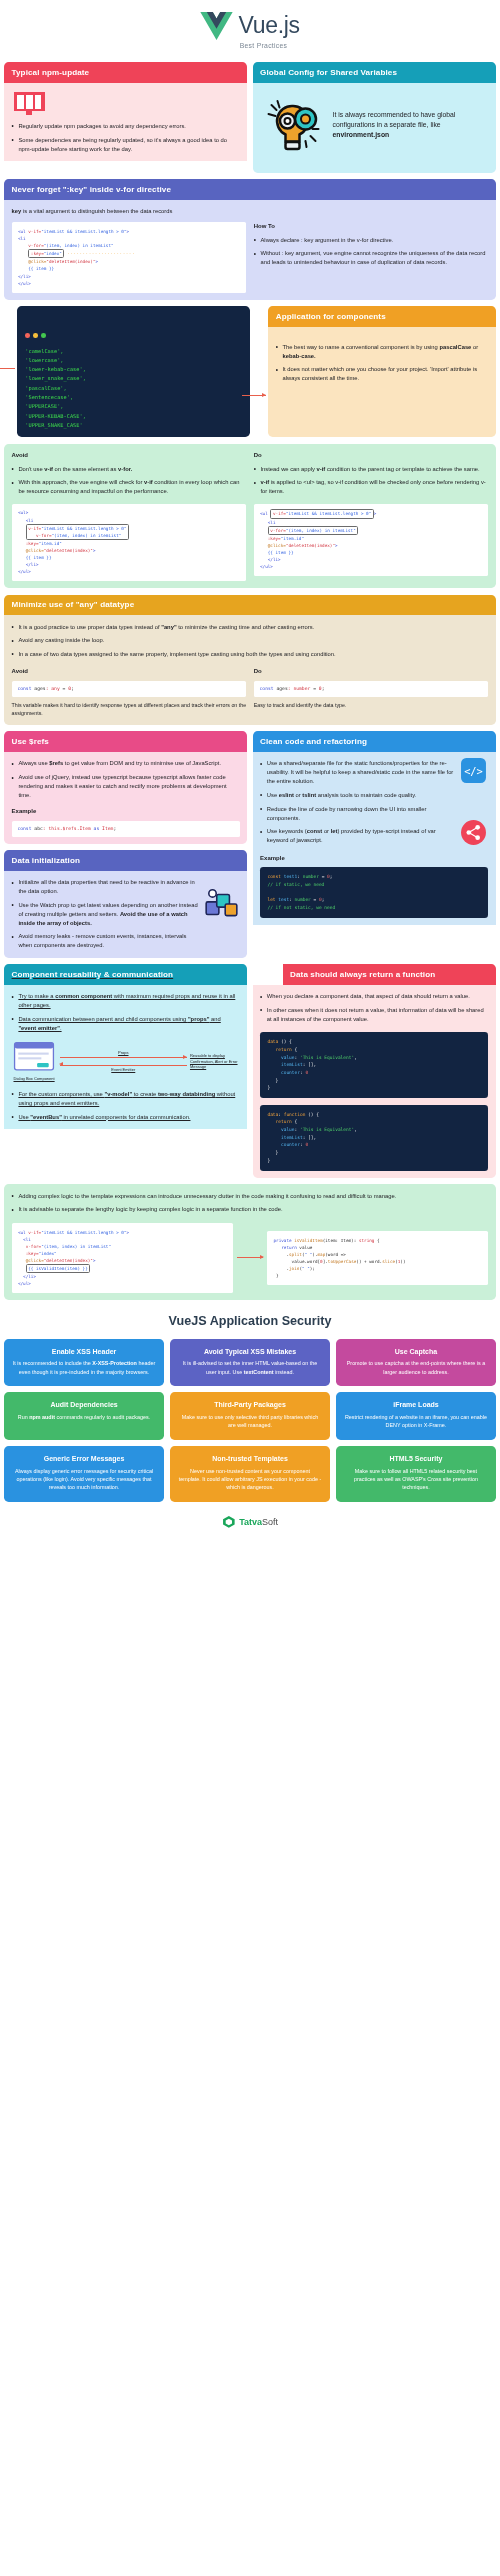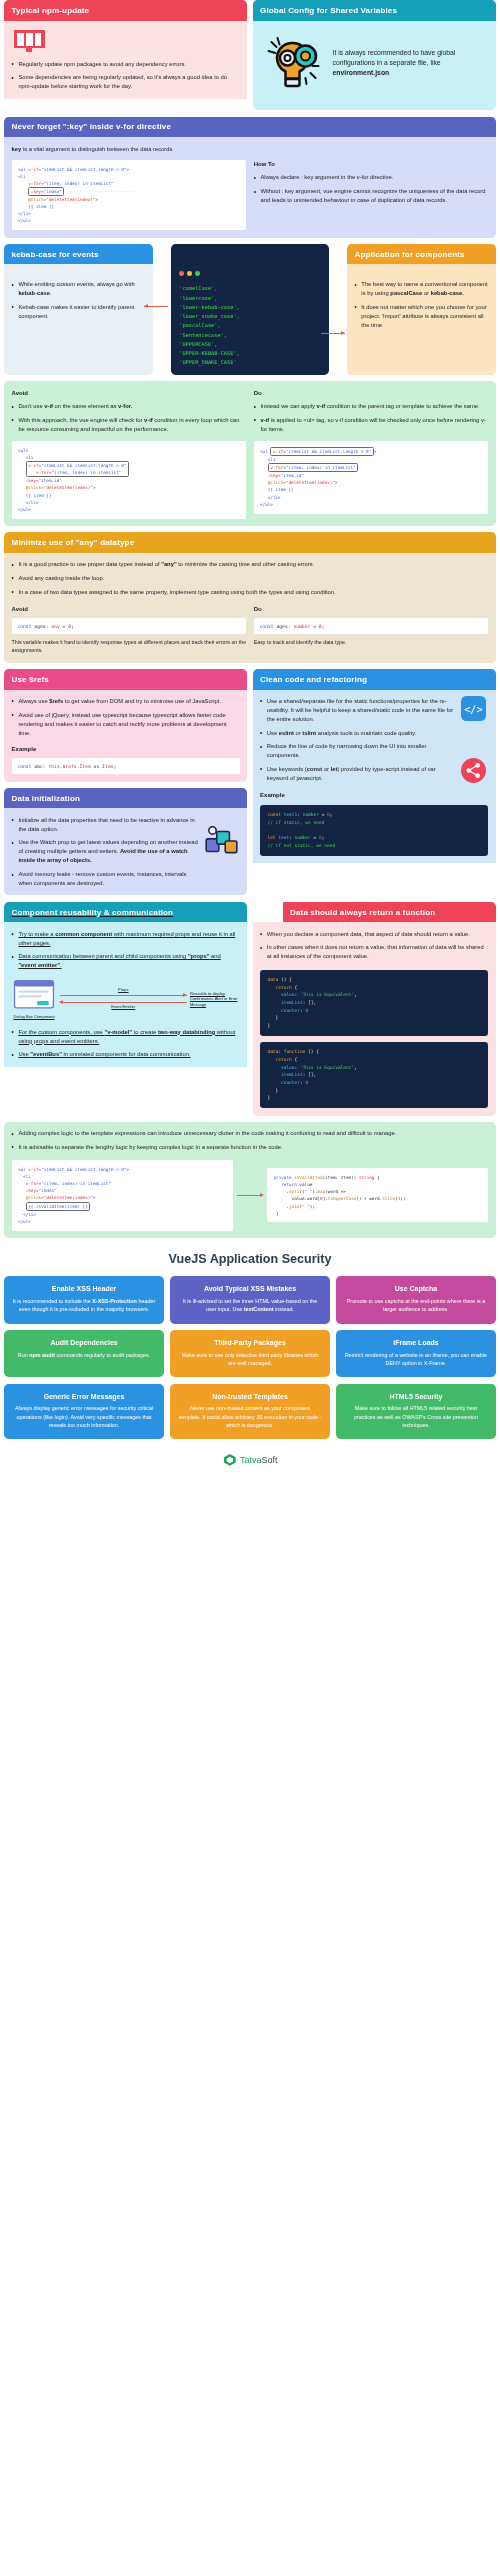--- a/index.html
+++ b/index.html
@@ -128,27 +128,37 @@
   
   .sec-title { text-align: center; font-size: 12.6px; font-weight: 700; color: #2c3e50; margin: 13.7px 0 10.5px 0; }
   .sec-grid { display: grid; grid-template-columns: repeat(3, 1fr); gap: 6.3px; padding: 0 4.2px; }
   .sec-card { border-radius: 4.7px; padding: 9px 8.4px 10px 8.4px; color: #fff; text-align: center; }
   .sec-card h4 { font-size: 7px; font-weight: 700; margin-bottom: 4.7px; }
   .sec-card p { font-size: 5.4px; line-height: 1.55; }
 
   
   .footer { display: flex; justify-content: center; align-items: center; gap: 3.7px; padding: 13.7px 0 9.5px 0; }
   .footer-name { font-size: 9px; color: #4a4a4a; font-weight: 500; }
-  .footer-name b { color: #1aa65a; font-weight: 400; }
+  .footer-name b { color: #1aa65a; font-weight: 700; }
 </style>
 </head>
 <body>
 
 <div class="page">
 
+  <div class="brand">
+    <div class="brand-row">
+      <svg class="vue-logo" viewBox="0 0 262 227">
+        <path d="M161,0 L131,51.7 L101,0 L0,0 L131,226.7 L262,0 Z" fill="#41b883"></path>
+        <path d="M161,0 L131,51.7 L101,0 L52,0 L131,136.6 L210,0 Z" fill="#34495e"></path>
+      </svg>
+      <div class="brand-name">Vue.js</div>
+    </div>
+    <div class="brand-sub">Best Practices</div>
+  </div>
 
   <div class="wrap">
 
     <div class="row">
       <div class="card c-npm" style="flex:1 1 0;">
         <div class="card-head">Typical npm-update</div>
         <div class="card-body">
           <div style="margin:2.1px 0 7.4px 2.1px;">
             <div class="npm-logo"><span></span><span></span><span></span></div>
             <div class="npm-tail"></div>
@@ -210,29 +220,20 @@
             <ul class="bul">
               <li>Always declare : key argument in the v-for directive.</li>
               <li>Without : key argument, vue engine cannot recognize the uniqueness of the data record and leads to unintended behaviour in case of duplication of data records.</li>
             </ul>
           </div>
         </div>
       </div>
     </div>
 
     <div class="row" style="align-items:stretch;">
-      <div class="card c-keb" style="flex:1.05 1 0;">
-        <div class="card-head">kebab-case for events</div>
-        <div class="card-body" style="height:calc(100% - 21px);">
-          <ul class="bul" style="margin-top:8.4px;">
-            <li>While emitting custom events, always go with <b>kebab-case</b>.</li>
-            <li>Kebab-case makes it easier to identify parent component.</li>
-          </ul>
-        </div>
-      </div>
 
       <div style="flex:0 0 7.4px; position:relative;">
         <div class="arrow-l" style="position:absolute; top:62px; left:-13.7px; width:24px;"></div>
       </div>
 
       <div class="term" style="flex:1 1 0;">
         <div class="dots"><i style="background:#f4645a;"></i><i style="background:#f5bf3b;"></i><i style="background:#43c74f;"></i></div><span>'camelCase',</span>
 <span>'lowercase',</span>
 <span>'lower-kebab-case',</span>
 <span>'lower_snake_case',</span>

